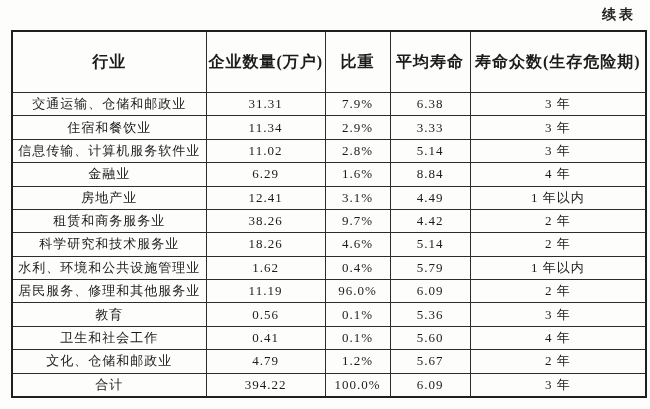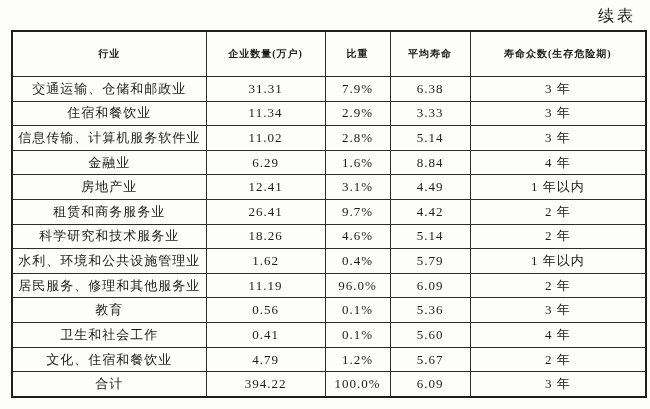--- a/index.html
+++ b/index.html
@@ -13,22 +13,22 @@
     height: 409px;
     background: #fdfdfb;
     font-family: "Liberation Serif", "DejaVu Serif", serif;
     color: #1b1b1b;
     overflow: hidden;
   }
   .continuation-label {
     position: absolute;
     top: 6px;
     right: 14px;
-    font-size: 16px;
-    font-weight: normal;
+    font-size: 14px;
+    font-weight: bold;
     letter-spacing: 3px;
     color: #222;
   }
   table.data-table {
     position: absolute;
     left: 11px;
     top: 30px;
     width: 634px;
     height: 368px;
     border-collapse: collapse;
@@ -36,26 +36,26 @@
     background: #fdfdfb;
   }
   table.data-table, table.data-table th, table.data-table td {
     border: 1px solid #2c2c2c;
   }
   table.data-table {
     border: 2px solid #1f1f1f;
   }
   table.data-table th {
     height: 28px;
-    font-size: 10px;
+    font-size: 16px;
     font-weight: bold;
     letter-spacing: 1px;
     text-align: center;
     vertical-align: middle;
-    padding: 8px 2px;
+    padding: 16px 2px;
     white-space: nowrap;
     overflow: hidden;
   }
   table.data-table td {
     height: 22px;
     font-size: 13px;
     letter-spacing: 1px;
     text-align: center;
     vertical-align: middle;
     padding: 0 2px;
@@ -123,21 +123,21 @@
       </tr>
       <tr>
         <td>房地产业</td>
         <td>12.41</td>
         <td>3.1%</td>
         <td>4.49</td>
         <td>1 年以内</td>
       </tr>
       <tr>
         <td>租赁和商务服务业</td>
-        <td>26.41</td>
+        <td>38.26</td>
         <td>9.7%</td>
         <td>4.42</td>
         <td>2 年</td>
       </tr>
       <tr>
         <td>科学研究和技术服务业</td>
         <td>18.26</td>
         <td>4.6%</td>
         <td>5.14</td>
         <td>2 年</td>
@@ -164,21 +164,21 @@
         <td>3 年</td>
       </tr>
       <tr>
         <td>卫生和社会工作</td>
         <td>0.41</td>
         <td>0.1%</td>
         <td>5.60</td>
         <td>4 年</td>
       </tr>
       <tr>
-        <td>文化、住宿和餐饮业</td>
+        <td>文化、仓储和邮政业</td>
         <td>4.79</td>
         <td>1.2%</td>
         <td>5.67</td>
         <td>2 年</td>
       </tr>
       <tr>
         <td>合计</td>
         <td>394.22</td>
         <td>100.0%</td>
         <td>6.09</td>

